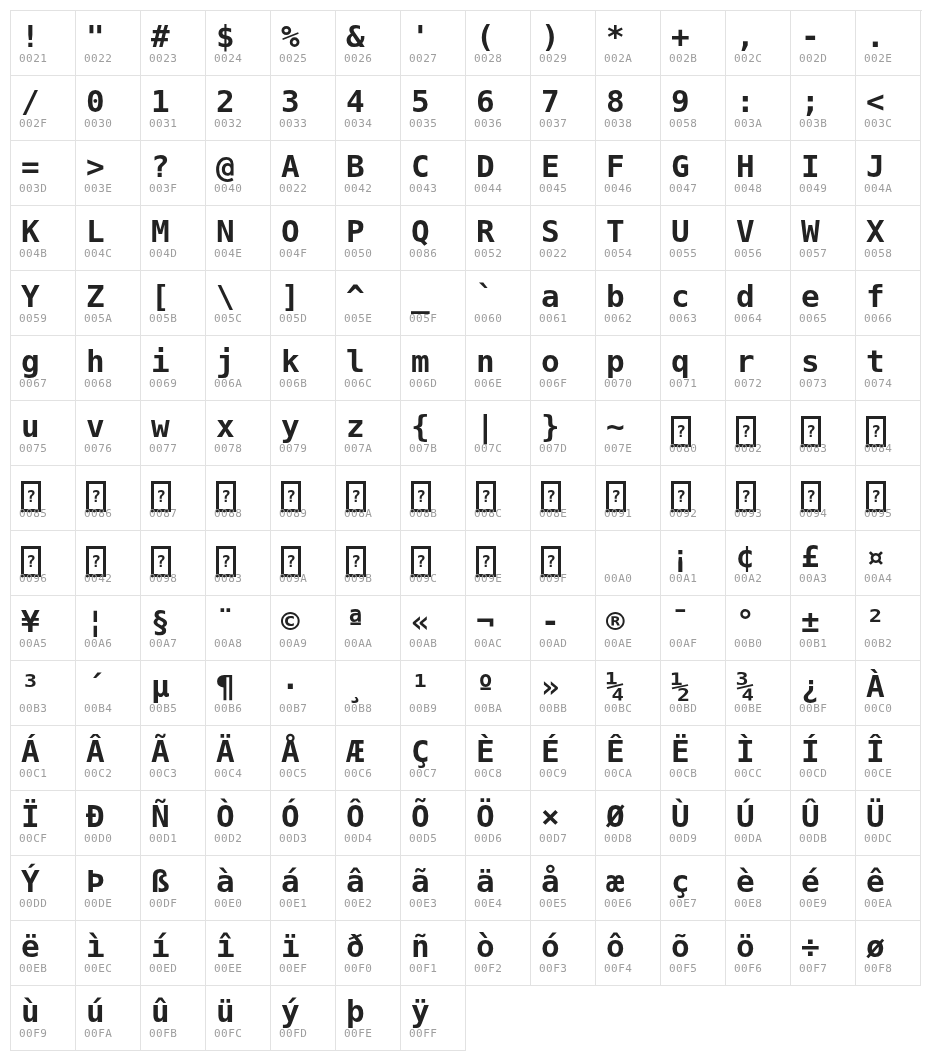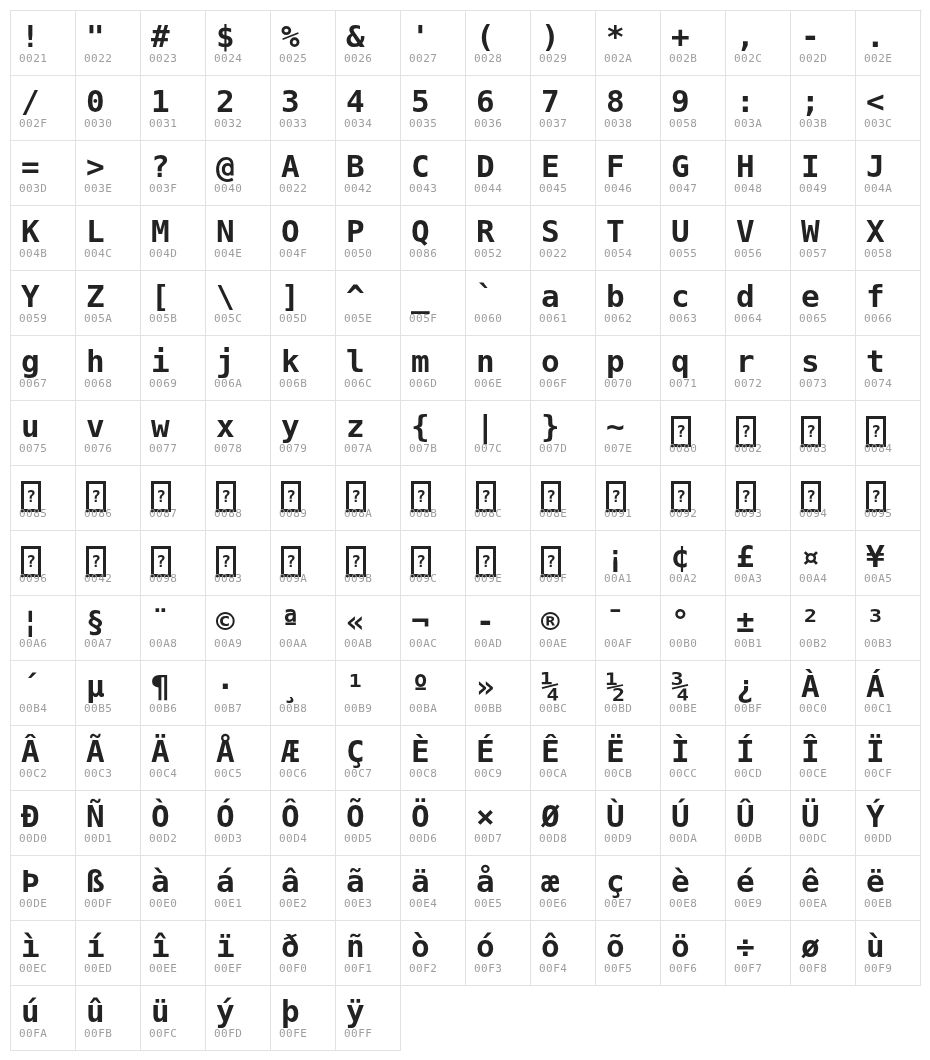--- a/index.html
+++ b/index.html
@@ -537,20 +537,24 @@
     </div>
     <div class="cell">
       <div class="g"><span class="nd">?</span></div>
       <div class="u">009E</div>
     </div>
     <div class="cell">
       <div class="g"><span class="nd">?</span></div>
       <div class="u">009F</div>
     </div>
     <div class="cell">
+      <div class="g"></div>
+      <div class="u">00A0</div>
+    </div>
+    <div class="cell">
       <div class="g">¡</div>
       <div class="u">00A1</div>
     </div>
     <div class="cell">
       <div class="g">¢</div>
       <div class="u">00A2</div>
     </div>
     <div class="cell">
       <div class="g">£</div>
       <div class="u">00A3</div>

